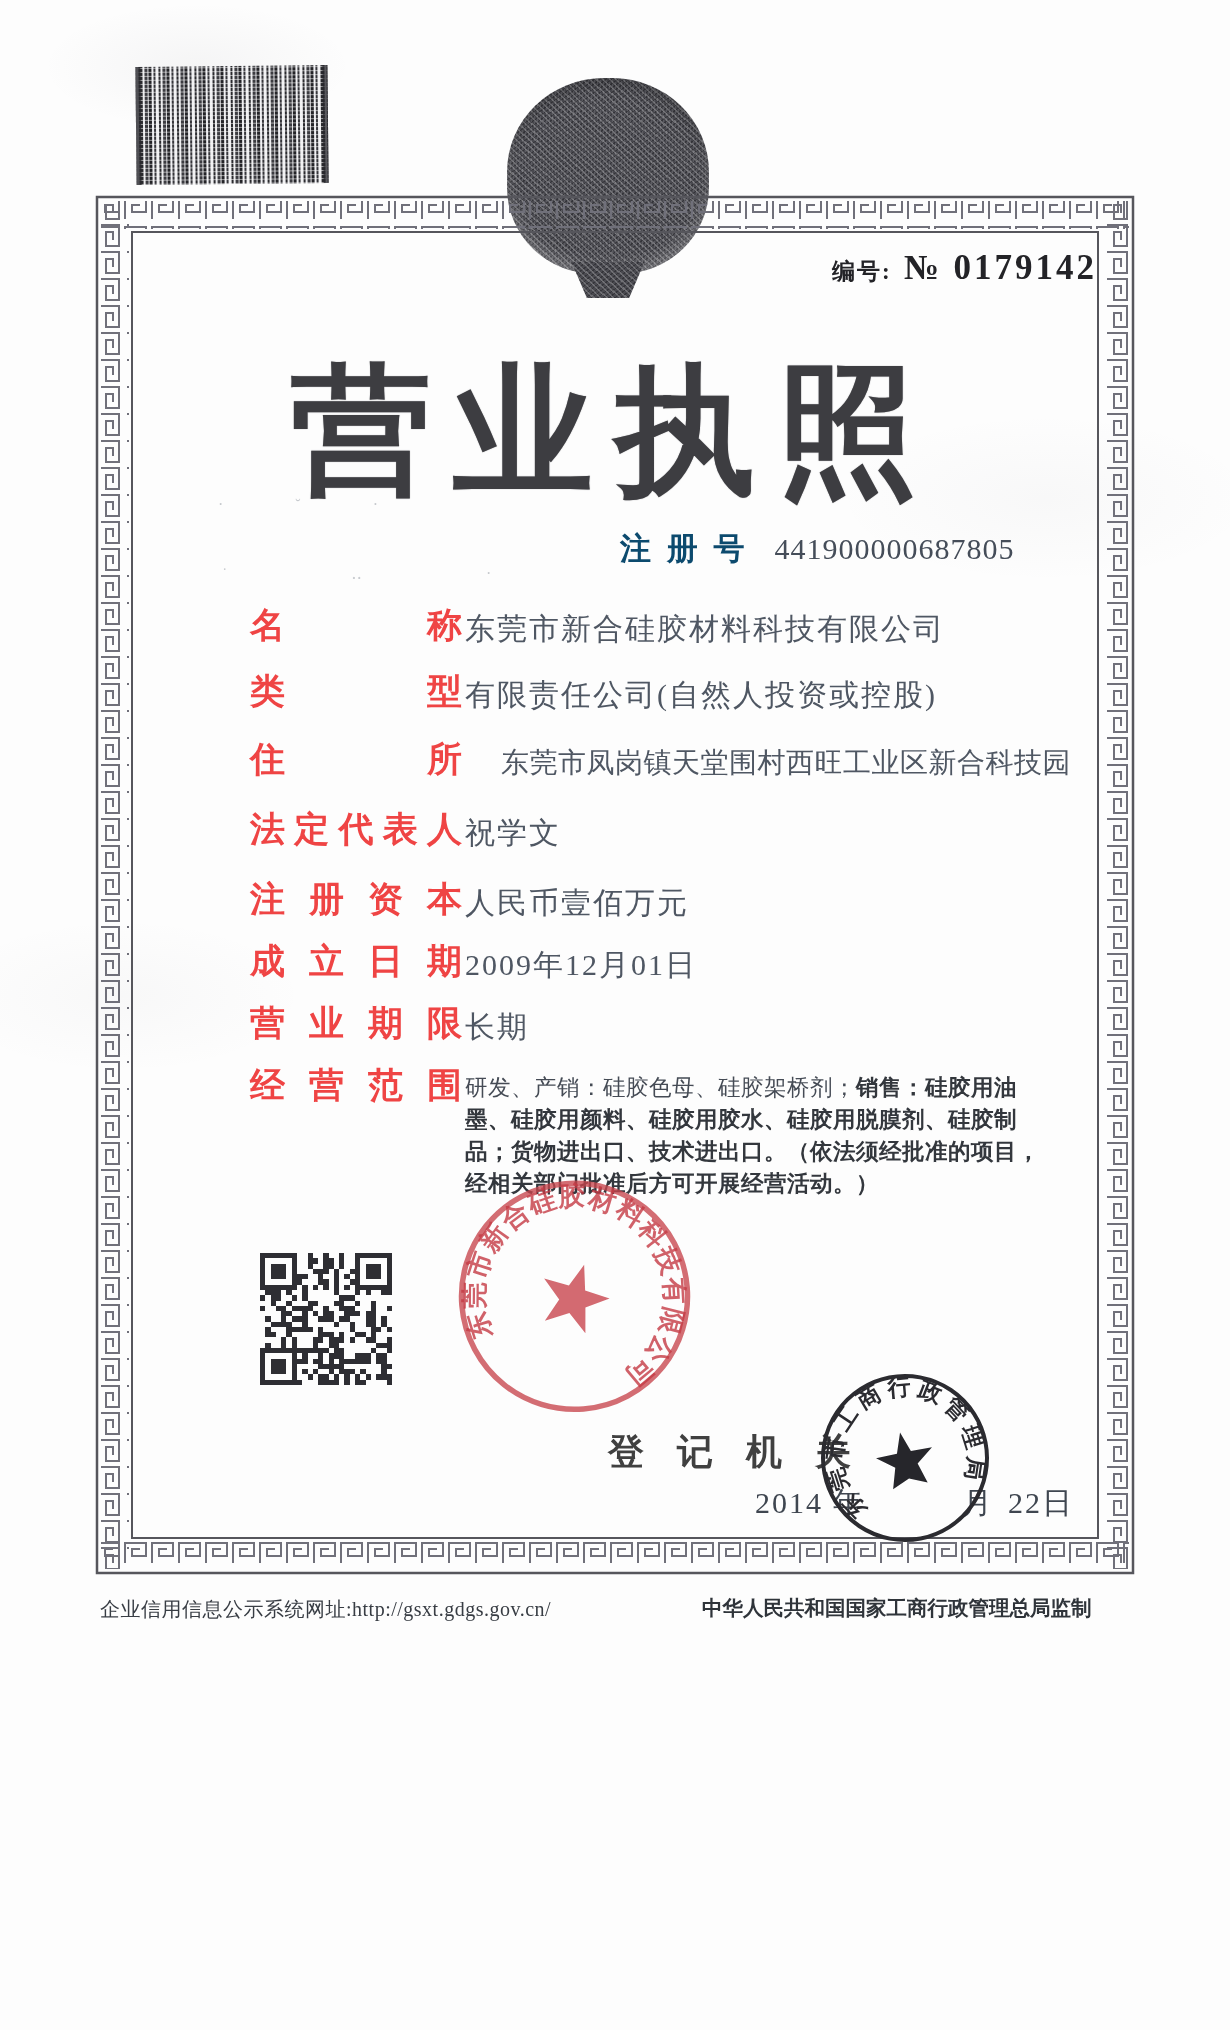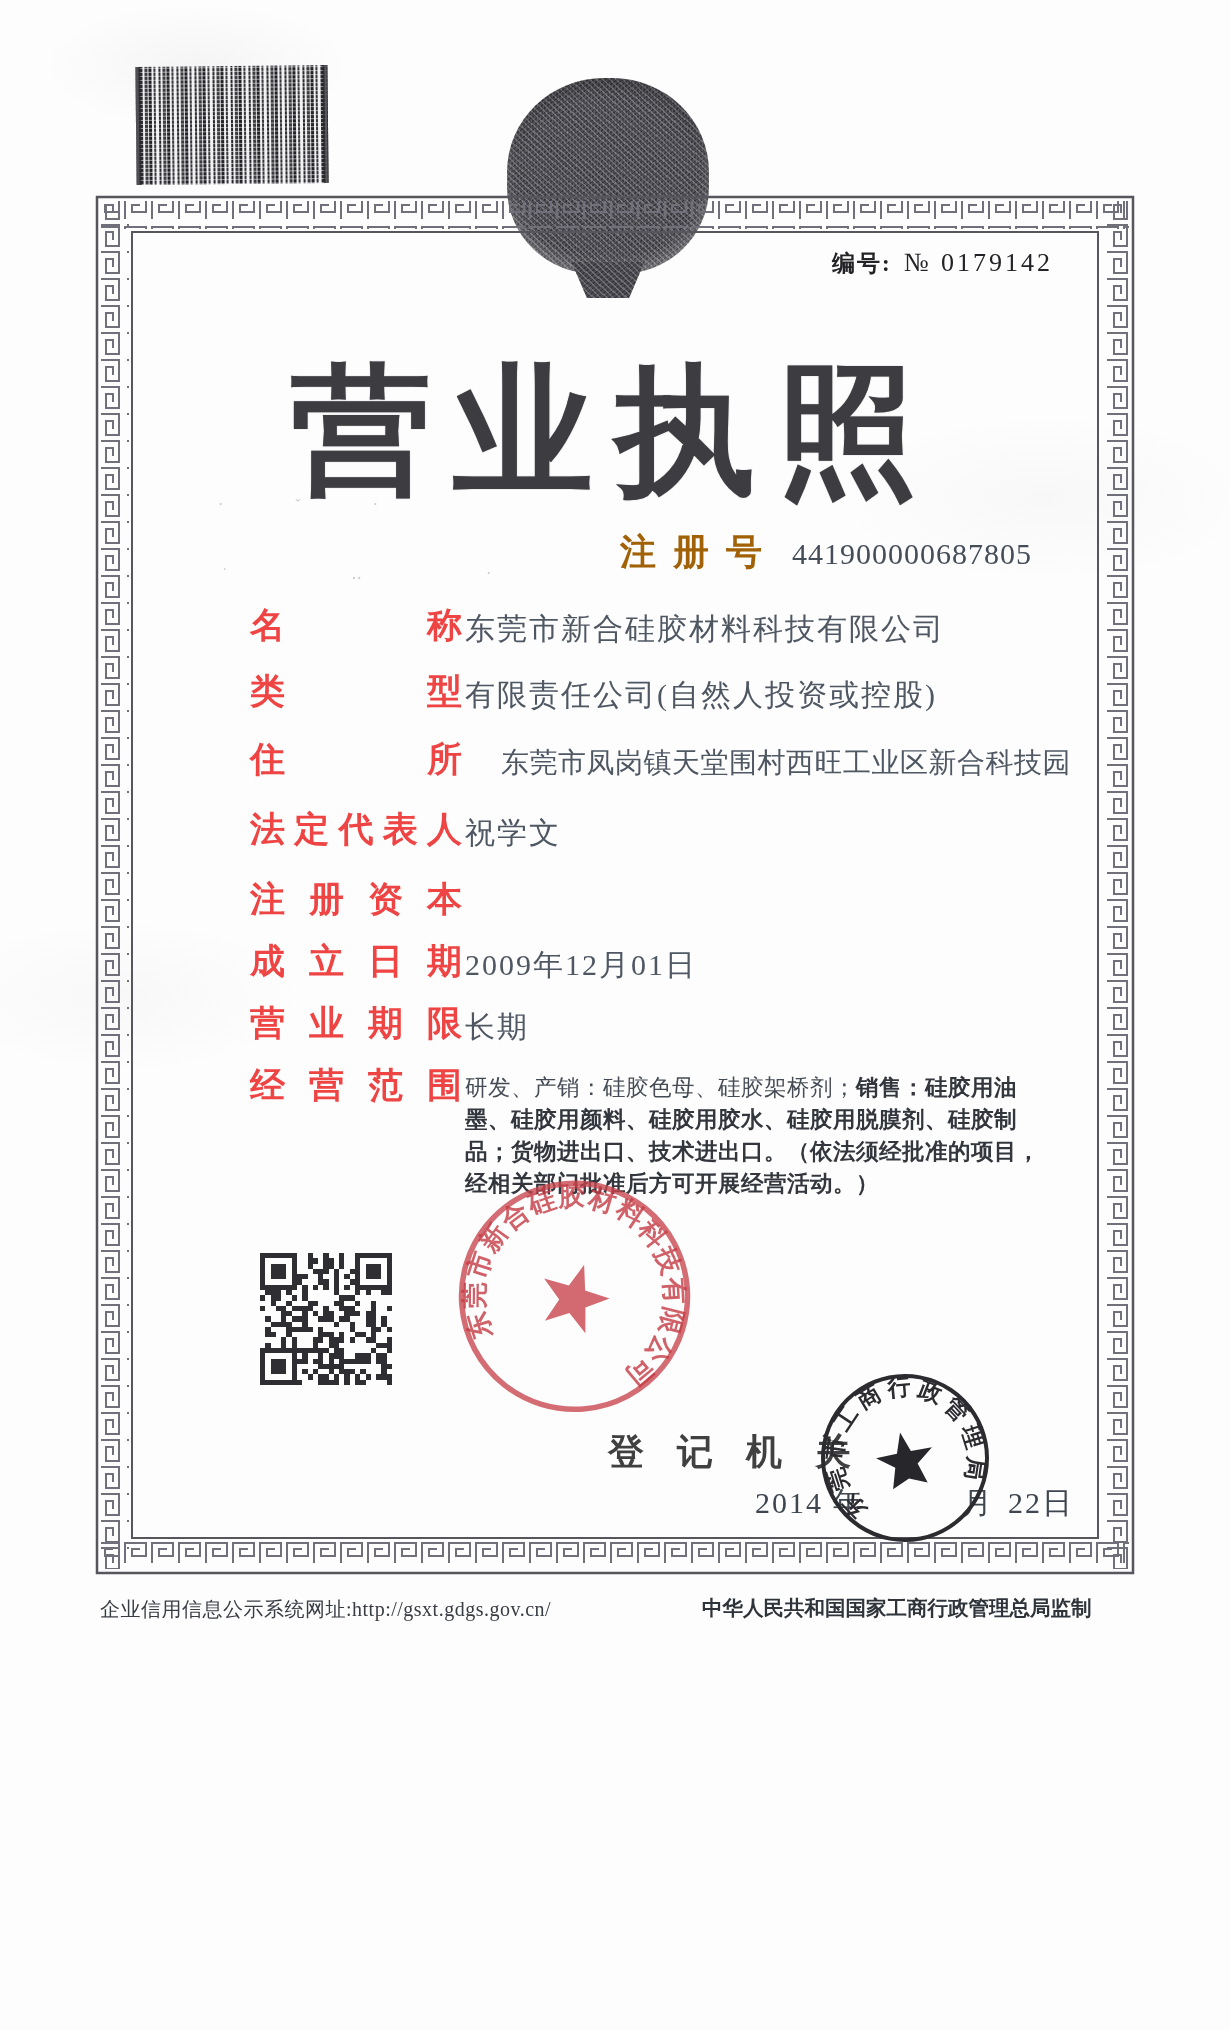--- a/index.html
+++ b/index.html
@@ -40,31 +40,31 @@
     background-image:
       repeating-linear-gradient(43deg, rgba(250,250,250,.22) 0 1.5px, transparent 1.5px 4.5px),
       repeating-linear-gradient(-37deg, rgba(18,18,22,.38) 0 1px, transparent 1px 3.5px); }
 
   
   #frame { left:95px; top:195px; }
 
   
   #serial { left:832px; top:248px; display:flex; align-items:baseline; gap:12px; color:#232327; }
   #serial .pfx { font-size:23px; letter-spacing:2px; font-weight:600; }
-  #serial .num { font-size:26px; font-weight:400; letter-spacing:3px; }
+  #serial .num { font-size:35px; font-weight:700; letter-spacing:3px; }
 
   
   #title { left:0; top:338px; width:1230px; text-align:center;
     font-family:"DejaVu Sans","Liberation Sans",sans-serif;
     font-size:140px; font-weight:900; letter-spacing:22px; color:#3d3d41;
     text-shadow:0 0 1px rgba(60,60,65,.6); }
 
   
   #regno { left:620px; top:528px; display:flex; align-items:baseline; gap:26px; }
-  #regno .lbl { font-size:36px; font-weight:600; color:#a16207; letter-spacing:4px; }
+  #regno .lbl { font-size:31px; font-weight:600; color:#0c4a6e; letter-spacing:4px; }
   #regno .val { font-size:30px; color:#454d59; letter-spacing:1px; }
 
   
   .flabel { position:absolute; left:250px; width:212px; font-size:35px; font-weight:700;
     color:#ef4444; text-align:justify; text-align-last:justify; line-height:1; }
   .fvalue { position:absolute; left:465px; width:590px; font-size:30px; color:#4f5763;
     letter-spacing:2px; line-height:1.15; }
   .fvalue.small { font-size:28px; letter-spacing:.5px;margin-left:36px; }
   #scope-value { position:absolute; left:465px; top:1072px; width:578px;
     font-size:22.5px; line-height:1.42; color:#454b55; letter-spacing:.5px; }
@@ -148,20 +148,21 @@
   <div class="flabel" style="top:674px">类型</div>
   <div class="fvalue" style="top:678px">有限责任公司(自然人投资或控股)</div>
 
   <div class="flabel" style="top:742px">住所</div>
   <div class="fvalue small" style="top:747px">东莞市凤岗镇天堂围村西旺工业区新合科技园</div>
 
   <div class="flabel" style="top:812px">法定代表人</div>
   <div class="fvalue" style="top:816px">祝学文</div>
 
   <div class="flabel" style="top:882px">注册资本</div>
+  <div class="fvalue" style="top:886px">人民币壹佰万元</div>
 
   <div class="flabel" style="top:944px">成立日期</div>
   <div class="fvalue" style="top:948px">2009年12月01日</div>
 
   <div class="flabel" style="top:1006px">营业期限</div>
   <div class="fvalue" style="top:1010px">长期</div>
 
   <div class="flabel" style="top:1068px">经营范围</div>
   <div id="scope-value"><span>研发、产销：硅胶色母、硅胶架桥剂；</span><span class="bold">销售：硅胶用油墨、硅胶用颜料、硅胶用胶水、硅胶用脱膜剂、硅胶制品；货物进出口、技术进出口。（依法须经批准的项目，经相关部门批准后方可开展经营活动。）</span></div>
 

